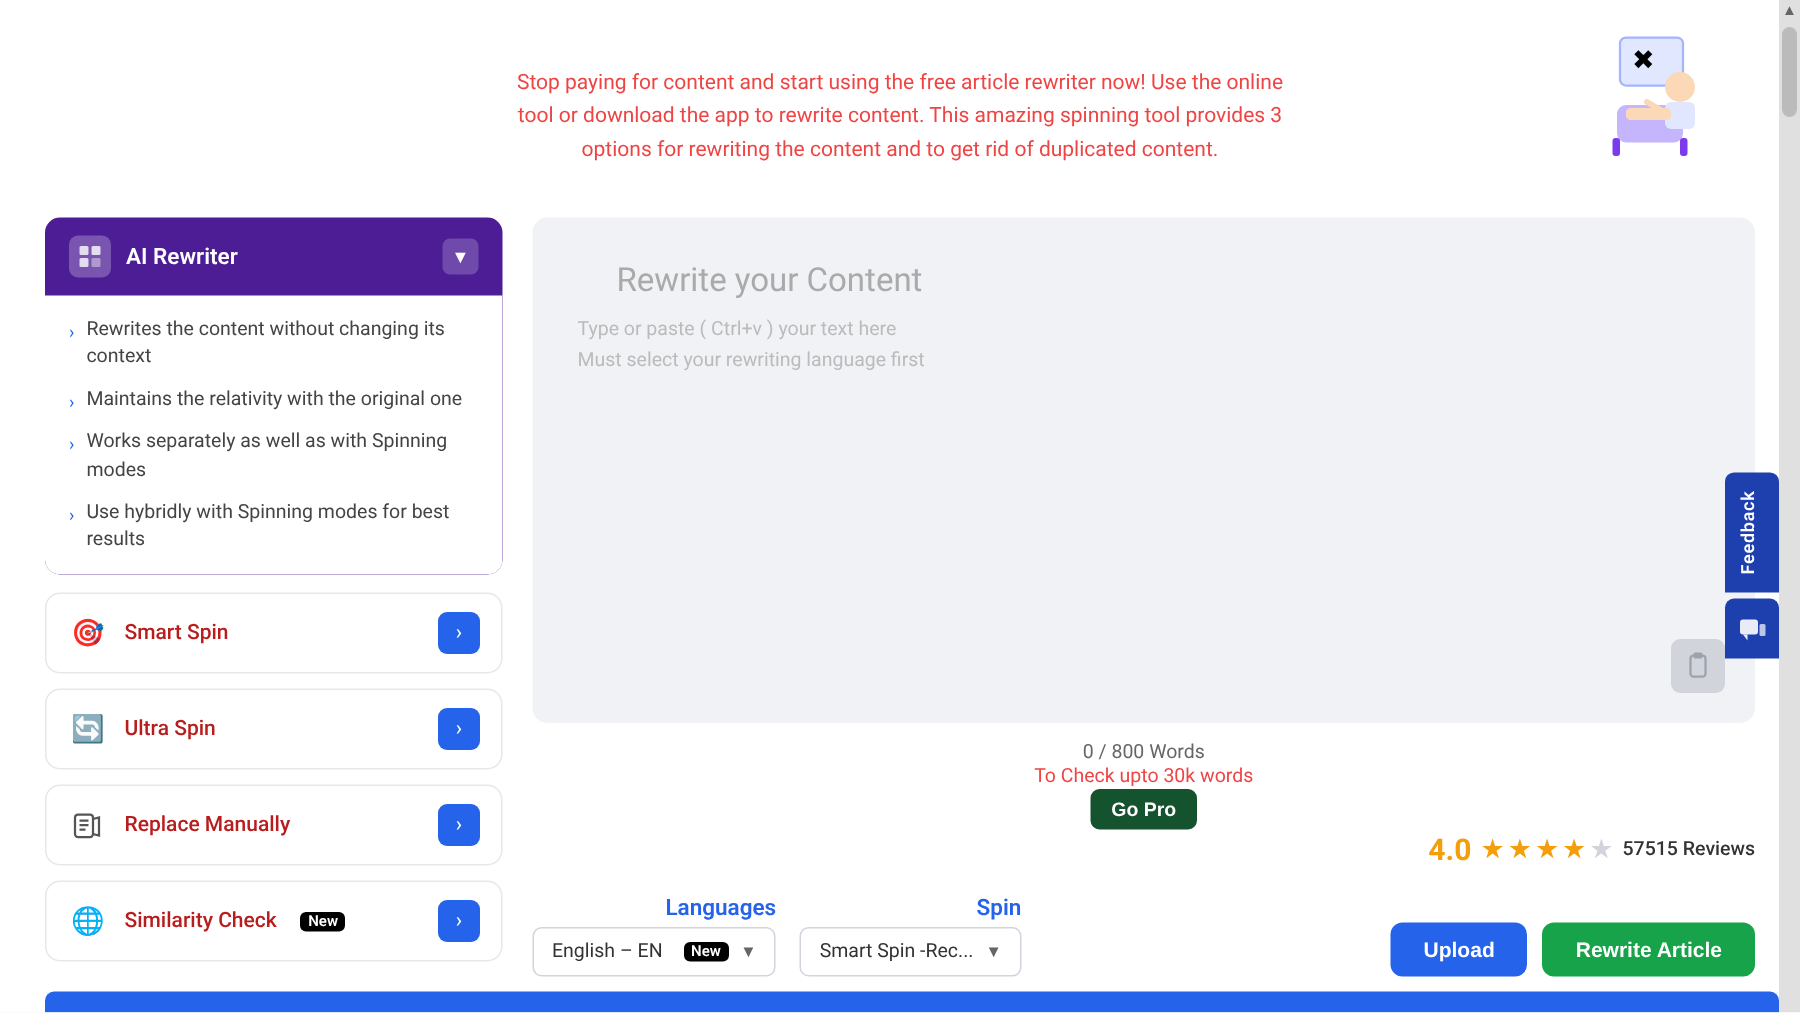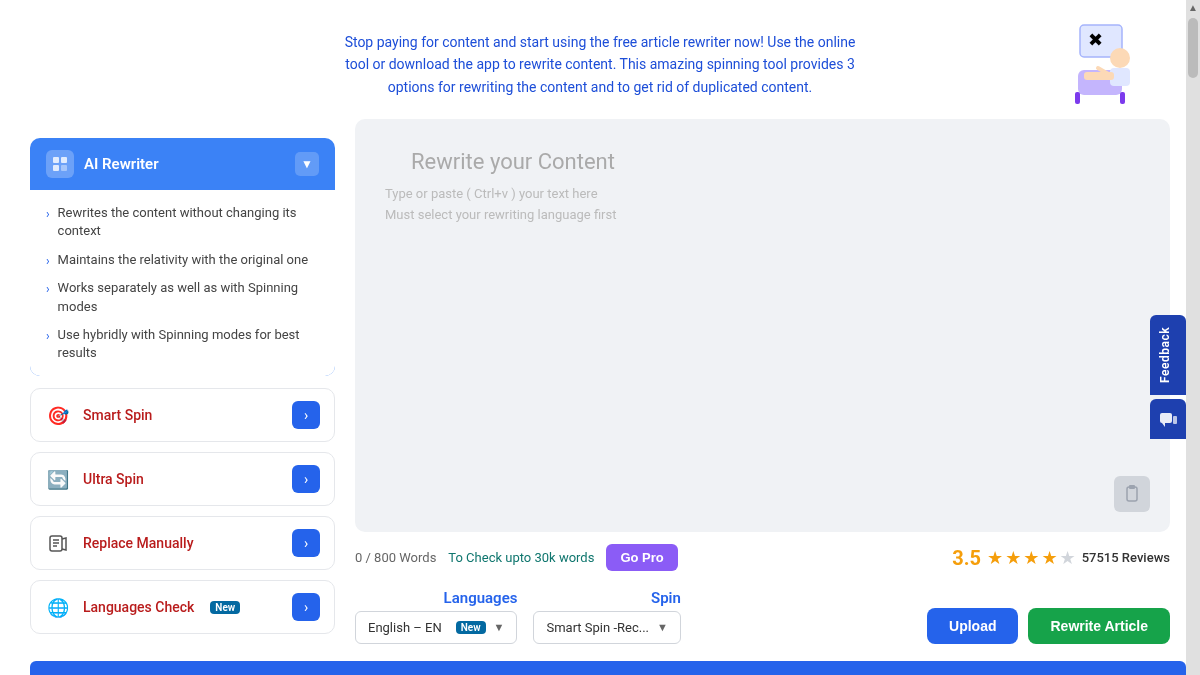--- a/index.html
+++ b/index.html
@@ -52,24 +52,24 @@
       position: relative;
     }
     .header h1 {
       font-size: 36px;
       font-weight: 800;
       color: #111;
       margin-bottom: 14px;
     }
     .header p {
       font-size: 14px;
-      color: #1d4ed8;
+      color: #ef4444;
       line-height: 1.6;
       max-width: 520px;
-      margin: 1px auto;
+      margin: 14px auto;
     }
 
     
     .illustration {
       position: absolute;
       right: 60px;
       top: 20px;
       width: 80px;
       height: 90px;
     }
@@ -82,25 +82,24 @@
     }
 
     
     .sidebar {
       width: 305px;
       flex-shrink: 0;
     }
 
     
     .ai-rewriter-card {
-      background: #3b82f6;
+      background: #4c1d95;
       border-radius: 10px;
       margin-bottom: 12px;
       overflow: hidden;
-      margin-top: 19px;
     }
     .ai-rewriter-header {
       display: flex;
       align-items: center;
       justify-content: space-between;
       padding: 12px 16px;
       cursor: pointer;
     }
     .ai-rewriter-header-left {
       display: flex;
@@ -195,21 +194,21 @@
       background: #2563eb;
       border-radius: 6px;
       display: flex;
       align-items: center;
       justify-content: center;
       color: #fff;
       font-size: 14px;
     }
     .badge-new {
       font-size: 10px;
-      background: #0369a1;
+      background: #000000;
       color: #fff;
       border-radius: 4px;
       padding: 1px 5px;
       font-weight: 600;
       margin-left: 6px;
     }
 
     
     .content-area {
       flex: 1;
@@ -258,32 +257,33 @@
       color: #9ca3af;
       font-size: 16px;
       cursor: pointer;
     }
 
     
     .word-count-bar {
       display: flex;
       align-items: center;
       padding: 12px 0 10px;
-      gap: 12px;
+      gap: 1px;
+      flex-direction: column;
     }
     .word-count {
       font-size: 13px;
       color: #666;
     }
     .pro-text {
       font-size: 13px;
-      color: #0f766e;
+      color: #ef4444;
     }
     .go-pro-btn {
-      background: #8b5cf6;
+      background: #14532d;
       color: #fff;
       border: none;
       border-radius: 6px;
       padding: 6px 14px;
       font-size: 13px;
       font-weight: 600;
       cursor: pointer;
     }
 
     
@@ -522,21 +522,21 @@
             </svg>
           </div>
           <span class="tool-label">Replace Manually</span>
         </div>
         <div class="tool-arrow">›</div>
       </div>
 
       <div class="tool-item">
         <div class="tool-item-left">
           <div class="tool-icon">🌐</div>
-          <span class="tool-label">Languages Check</span>
+          <span class="tool-label">Similarity Check</span>
           <span class="badge-new">New</span>
         </div>
         <div class="tool-arrow">›</div>
       </div>
 
     </div>
 
     <div class="content-area">
 
       <div class="editor-box">
@@ -551,21 +551,21 @@
           </svg>
         </div>
       </div>
 
       <div class="word-count-bar">
         <span class="word-count">0 / 800 Words</span>
         <span class="pro-text">To Check upto 30k words</span>
         <button class="go-pro-btn">Go Pro</button>
 
         <div class="rating-area">
-          <span class="rating-number">3.5</span>
+          <span class="rating-number">4.0</span>
           <div class="stars">
             <span class="star">★</span>
             <span class="star">★</span>
             <span class="star">★</span>
             <span class="star">★</span>
             <span class="star-empty">★</span>
           </div>
           <span class="reviews-count">57515 Reviews</span>
         </div>
       </div>

